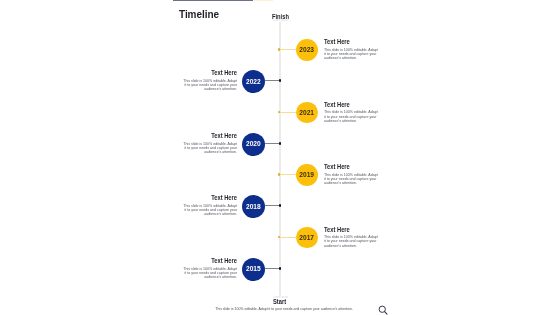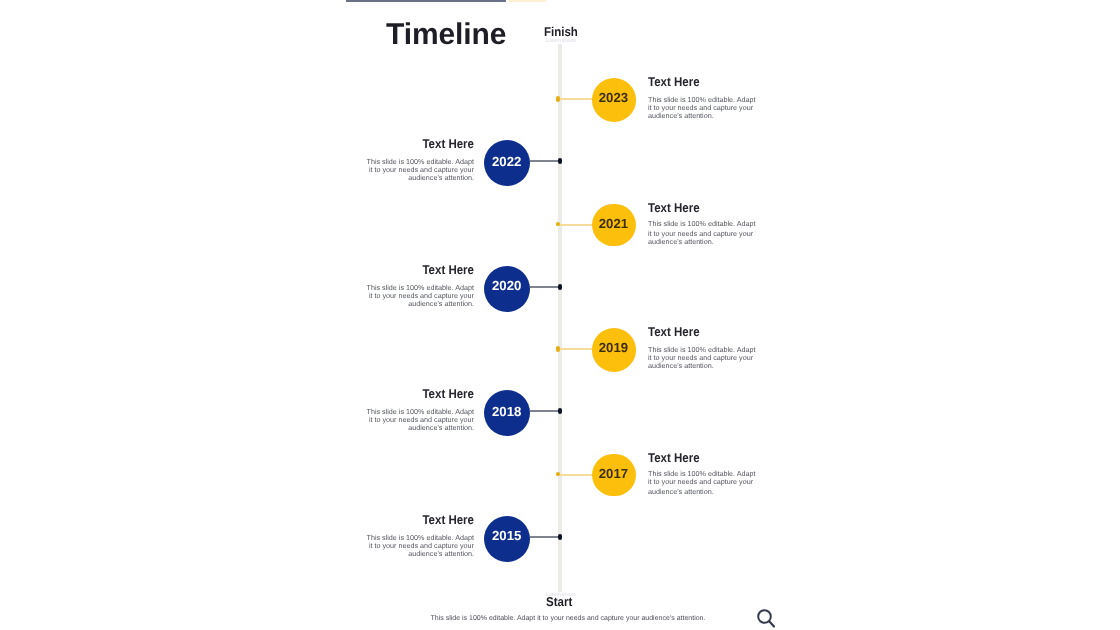--- a/index.html
+++ b/index.html
@@ -1,20 +1,20 @@
 <!DOCTYPE html>
 <html><head>
 <meta charset="utf-8">
 <style>
   html,body{margin:0;padding:0;}
   body{width:560px;height:315px;background:#ffffff;font-family:"Liberation Sans",sans-serif;overflow:hidden;position:relative;}
   .slide{position:absolute;left:0;top:0;width:560px;height:315px;background:#fff;}
   .topbar{position:absolute;left:172.5px;top:0;width:80.5px;height:1.05px;background:#6a7087;}
   .topbar-accent{position:absolute;left:254px;top:0;width:19px;height:1.05px;background:#fcf0d5;}
-  .title{position:absolute;left:179px;top:8.7px;font-size:15px;font-weight:bold;color:#1e1e26;letter-spacing:-0.05px;margin-left:14px;}
+  .title{position:absolute;left:179px;top:8.7px;font-size:10px;font-weight:bold;color:#1e1e26;letter-spacing:-0.05px;}
   .axis{position:absolute;left:279px;top:22px;width:2px;height:274px;background:#ebebe8;}
   .endlabel{position:absolute;font-size:6.4px;font-weight:bold;color:#1e1e26;line-height:1;transform:scaleX(0.9);transform-origin:left top;}
   .endlabel.finish{left:272px;top:14px;}
   .endlabel.start{left:273px;top:299px;}
   .endsub{position:absolute;font-size:2.6px;color:#d6d8de;line-height:1;white-space:nowrap;}
   .endsub.finish{left:273px;top:19.6px;}
   .endsub.start{left:273px;top:297.4px;}
   .row{position:absolute;}
   .dot{position:absolute;width:2.9px;height:2.9px;border-radius:50%;background:#0d1424;}
   .circ{position:absolute;width:23.1px;height:23.1px;border-radius:50%;display:flex;align-items:center;justify-content:center;font-size:6.6px;font-weight:bold;line-height:1;padding-top:0.6px;box-sizing:border-box;}

